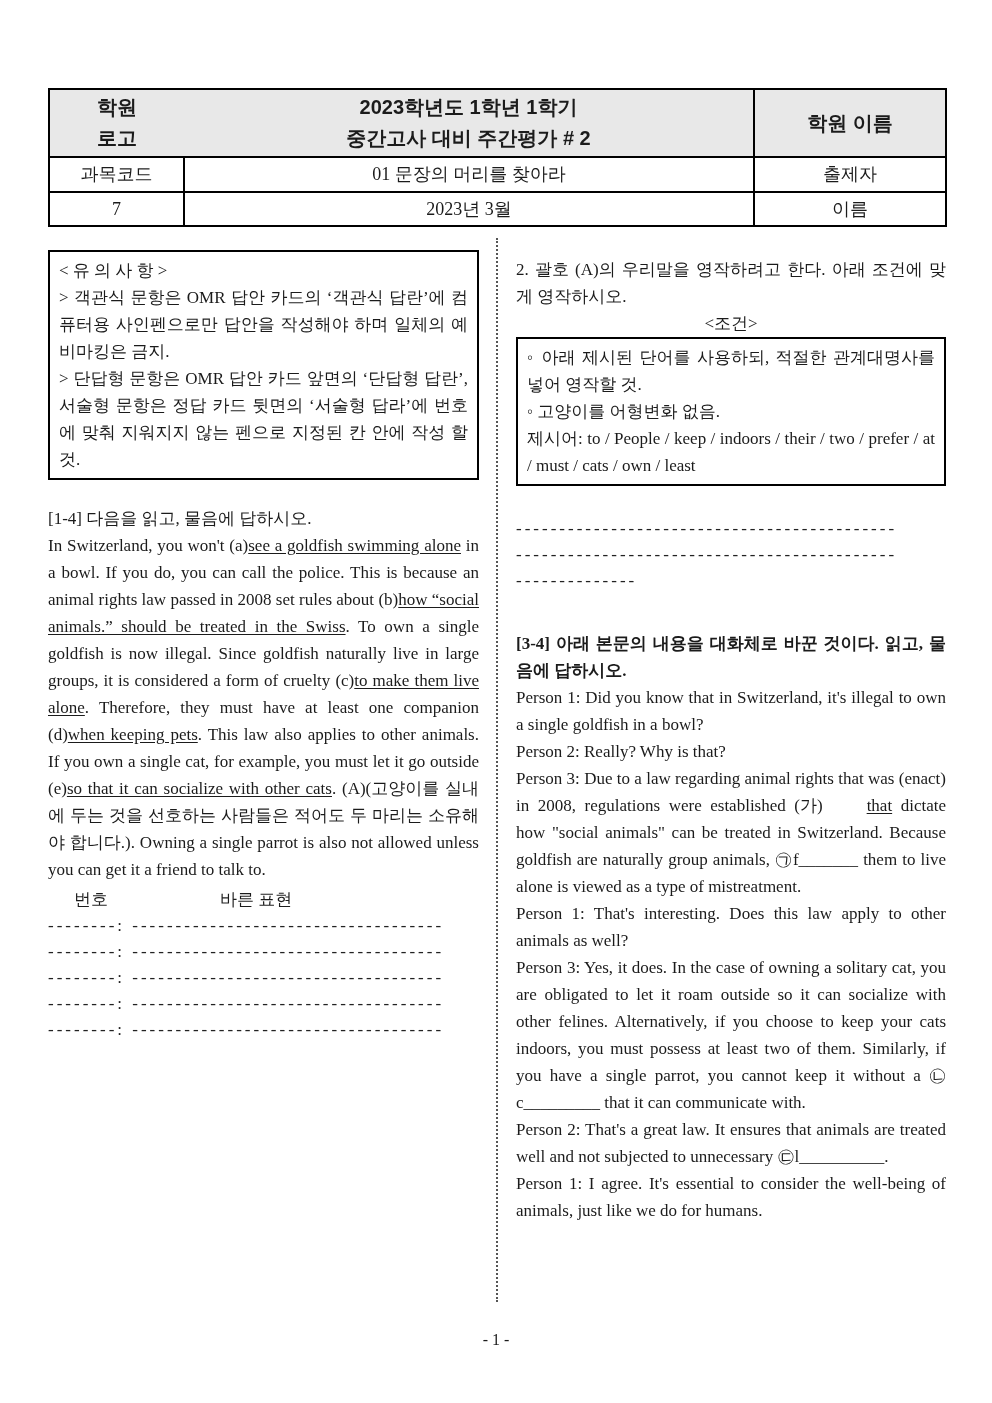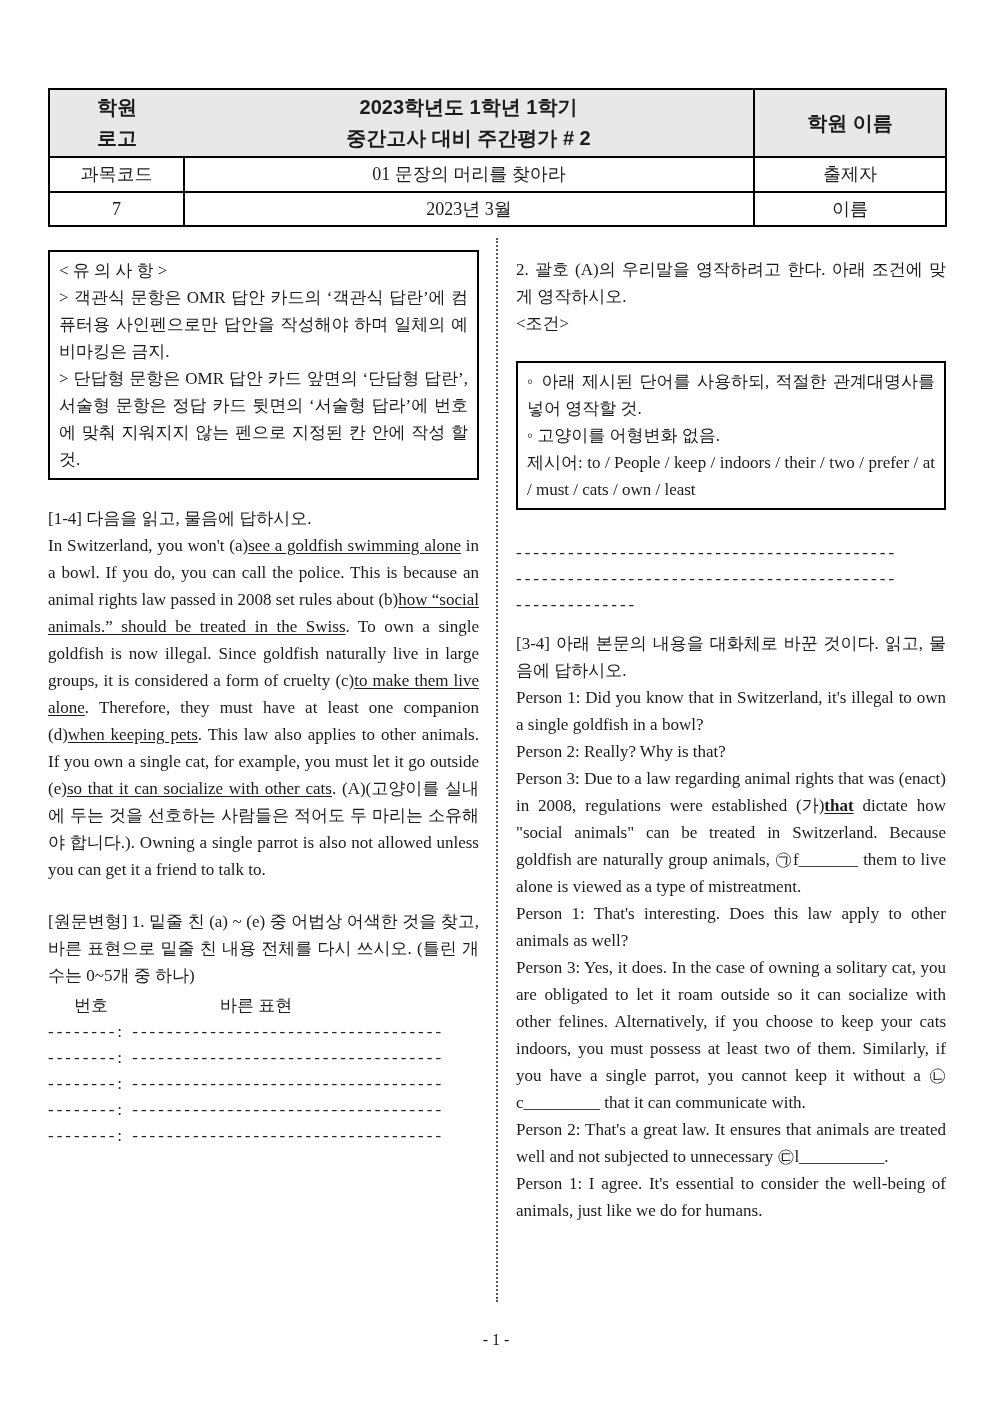--- a/index.html
+++ b/index.html
@@ -21,35 +21,35 @@
   .header-table tr.row3 td{height:32px;font-size:18px;background:#ffffff;}
   .header-table td.gray{background:#e8e8e8;}
   .header-table td.no-r{border-right:none;}
   .header-table td.no-l{border-left:none;}
   
   .divider{position:absolute;left:496px;top:238px;height:1064px;width:0;border-left:2px dotted #555;}
   .col-left{position:absolute;left:48px;top:250px;width:431px;}
   .col-right{position:absolute;left:516px;top:256px;width:430px;}
   .para{margin:0;text-align:justify;}
   .line{margin:0;}
-  .center{}
+  .center{text-align:center;}
   .notice-box{border:2px solid #000;padding:5px 9px;}
-  .cond-box{border:2px solid #000;padding:5px 9px;margin-top:24px;}
+  .cond-box{border:2px solid #000;padding:5px 9px;margin-top:0;}
   .sec-heading{margin-top:25px;}
   .q1-prompt{margin-top:25px;}
   .q1-header{display:flex;margin-top:3px;padding-left:26px;}
   .q1-header .h2{margin-left:112px;}
   .dash-rows .dash-row,
   .dash-lines .dash-line{
     white-space:nowrap;overflow:hidden;letter-spacing:3px;line-height:26px;color:#222;
   }
   .dash-answers{margin-top:30px;}
-  .sec-heading-2{margin-top:12px;}
+  .sec-heading-2{margin-top:36px;font-weight:bold;}
   .u{text-decoration:underline;text-underline-offset:2px;}
-  .b{font-weight:bold;}
+  .b{font-weight:normal;padding-left:44px;}
   .footer{position:absolute;left:0;top:1326px;width:100%;text-align:center;font-size:16px;}
 </style>
 </head>
 <body>
 
 <div class="page">
 
   <table class="header-table">
     <colgroup>
         <col style="width:135px">
@@ -88,21 +88,20 @@
       <p class="para">&lt; 유 의 사 항 &gt;</p>
       <div>
           <div class="para">&gt; 객관식 문항은 OMR 답안 카드의 ‘객관식 답란’에 컴퓨터용 사인펜으로만 답안을 작성해야 하며 일체의 예비마킹은 금지.</div>
           <div class="para">&gt; 단답형 문항은 OMR 답안 카드 앞면의 ‘단답형 답란’, 서술형 문항은 정답 카드 뒷면의 ‘서술형 답라’에 번호에 맞춰 지워지지 않는 펜으로 지정된 칸 안에 작성 할 것.</div>
         </div>
     </div>
 
     <p class="para sec-heading">[1-4] 다음을 읽고, 물음에 답하시오.</p>
     <p class="para"><span>In Switzerland, you won't (a)</span><span class="u">see a goldfish swimming alone</span><span> in a bowl. If you do, you can call the police. This is because an animal rights law passed in 2008 set rules about (b)</span><span class="u">how “social animals.” should be treated in the Swiss</span><span>. To own a single goldfish is now illegal. Since goldfish naturally live in large groups, it is considered a form of cruelty (c)</span><span class="u">to make them live alone</span><span>. Therefore, they must have at least one companion (d)</span><span class="u">when keeping pets</span><span>. This law also applies to other animals. If you own a single cat, for example, you must let it go outside (e)</span><span class="u">so that it can socialize with other cats</span><span>. (A)(고양이를 실내에 두는 것을 선호하는 사람들은 적어도 두 마리는 소유해야 합니다.). Owning a single parrot is also not allowed unless you can get it a friend to talk to.</span></p>
 
-    <p class="para q1-prompt">[원문변형] 1. 밑줄 친 (a) ~ (e) 중 어법상 어색한 것을 찾고, 바른 표현으로 밑줄 친 내용 전체를 다시 쓰시오. (틀린 개수는 0~5개 중 하나)</p>
     <div class="q1-header">
       <span class="h1">번호</span>
       <span class="h2">바른 표현</span>
     </div>
     <div class="dash-rows">
         <div class="dash-row">--------: ------------------------------------</div>
         <div class="dash-row">--------: ------------------------------------</div>
         <div class="dash-row">--------: ------------------------------------</div>
         <div class="dash-row">--------: ------------------------------------</div>
         <div class="dash-row">--------: ------------------------------------</div>

